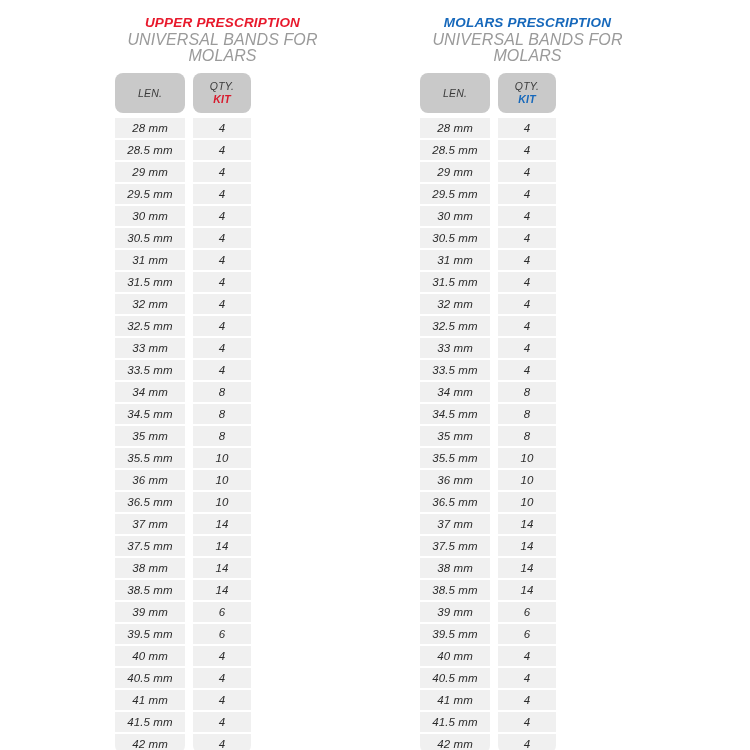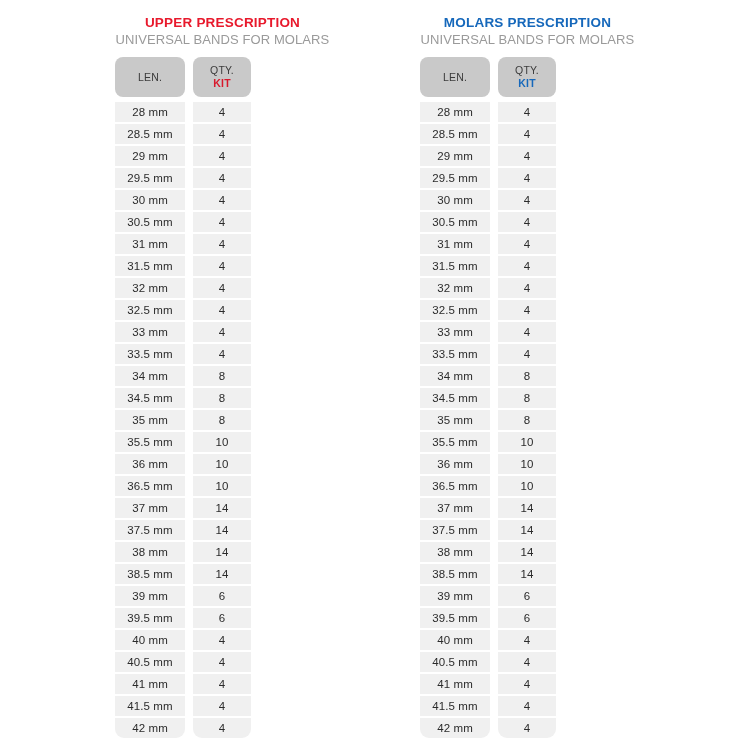--- a/index.html
+++ b/index.html
@@ -16,20 +16,21 @@
 
   .sheet {
     position: relative;
     width: 750px;
     height: 750px;
     box-sizing: border-box;
     display: flex;
     justify-content: center;
     gap: 90px;
     padding-top: 14px;
+    font-style: italic;
   }
 
   .panel {
     width: 215px;
   }
 
   .panel-head {
     text-align: center;
     margin-bottom: 9px;
   }
@@ -39,21 +40,21 @@
     font-weight: bold;
     letter-spacing: 0.2px;
     line-height: 17px;
     margin: 0;
   }
 
   .panel-title.upper { color: #e8192c; }
   .panel-title.lower { color: #1668bb; }
 
   .panel-subtitle {
-    font-size: 13px;
+    font-size: 16px;
     color: #9a9a9a;
     letter-spacing: 0.1px;
     line-height: 16px;
     margin: 1px 0 0 0;
     font-weight: normal;
   }
 
   .table {
     display: flex;
     gap: 8px;

